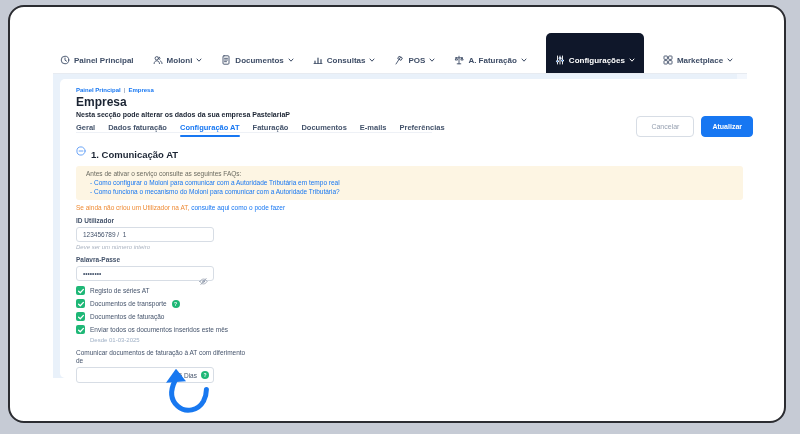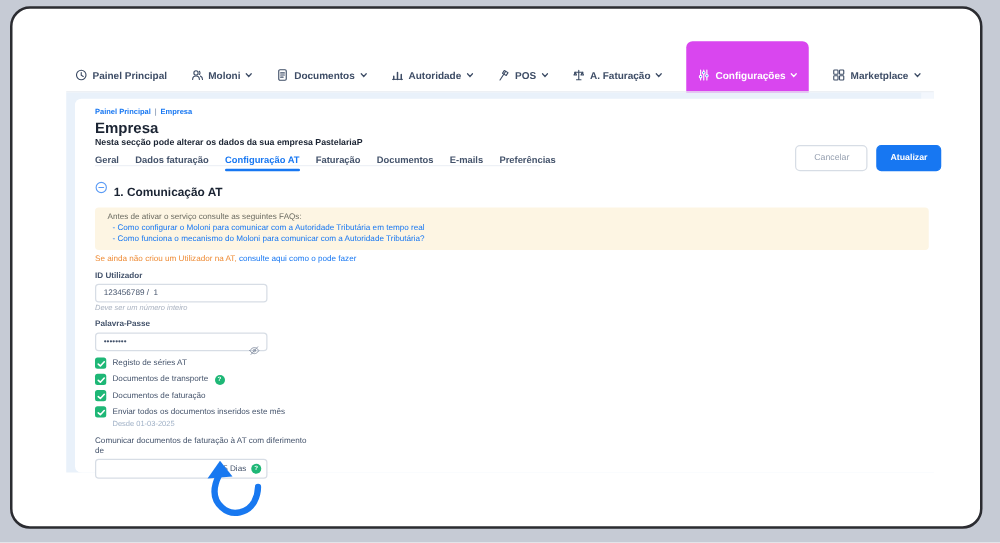--- a/index.html
+++ b/index.html
@@ -10,21 +10,21 @@
     font-family:"Liberation Sans", sans-serif;
   }
   .card {
     position:absolute; left:8px; top:5px; width:778px; height:418px;
     background:#fff; border:2px solid #2b2c31; border-radius:16px; overflow:hidden;
   }
   
   .nav { position:absolute; left:50px; top:40px; height:26px; display:flex; align-items:center; gap:19px; }
   .nav-item { display:flex; align-items:center; gap:4px; font-size:8px; font-weight:600; color:#3e4d66; cursor:pointer; white-space:nowrap; }
   .nav-item svg { display:block; }
-  .nav-item.active { background:#d946ef; color:#fff; padding:22px 9px; border-radius:5px; }
+  .nav-item.active { background:#0f172a; color:#fff; padding:22px 9px; border-radius:5px; }
   .caret { width:6px; height:6px; display:flex; align-items:center; }
   .divider { position:absolute; left:43px; top:66px; width:694px; height:1px; background:#e7ebf1; }
   
   .band { position:absolute; left:43px; top:67px; width:694px; height:304px; background:#e9f1fa; }
   .band-strip { position:absolute; right:0; top:0; width:10px; height:100%; background:#f3f7fd; }
   .help-circle { position:absolute; left:662px; top:6px; width:15px; height:15px; border-radius:50%;
     background:#1673e6; display:flex; align-items:center; justify-content:center; cursor:pointer; }
   
   .panel { position:absolute; left:50px; top:72px; width:699px; height:299px; background:#fff;
     border-radius:5px; padding:8px 16px; }
@@ -112,21 +112,21 @@
           </svg>
         </span>
     </div>
     <div class="nav-item">
       <span>
           <svg width="10" height="10" viewBox="0 0 10 10" fill="none" stroke="#3e4d66" stroke-width="1.2" stroke-linecap="round">
             <path d="M2 8.5V6M5 8.5V3M8 8.5V4.6"></path>
             <path d="M1 8.5h8" stroke-width="0.8"></path>
           </svg>
         </span>
-      <span>Autoridade</span>
+      <span>Consultas</span>
       <span class="caret">
           <svg width="6" height="5" viewBox="0 0 6 5" fill="none" stroke="#3e4d66" stroke-width="1" stroke-linecap="round">
             <path d="M1 1l2 2.2L5 1"></path>
           </svg>
         </span>
     </div>
     <div class="nav-item">
       <span>
           <svg width="10" height="10" viewBox="0 0 10 10" fill="none" stroke="#3e4d66" stroke-width="0.9" stroke-linecap="round">
             <path d="M2 9L6.6 2"></path>

